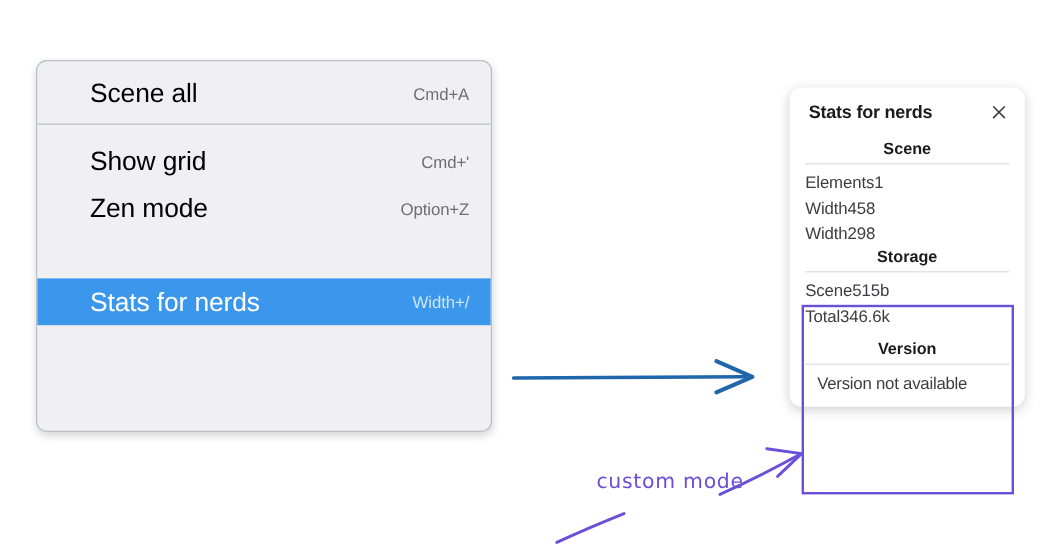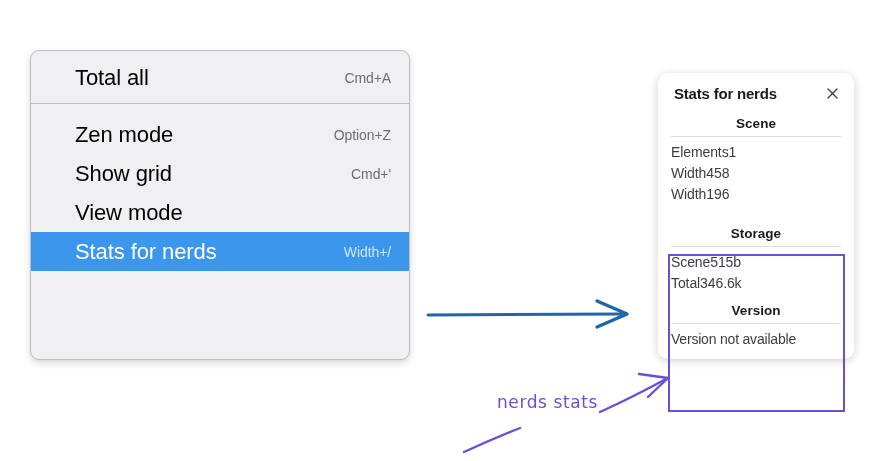--- a/index.html
+++ b/index.html
@@ -125,20 +125,21 @@
     color: #3c3c42;
     padding: 2.5px 0;
   }
   .stat-key { letter-spacing: -0.1px; }
   .stat-val { letter-spacing: -0.1px; }
   .version-text {
     font-size: 14px;
     color: #3c3c42;
     padding: 3px 0 2px 0;
     letter-spacing: -0.2px;
+    margin-left: 10px;
   }
 
   
   #custom-stats-box {
     position: absolute;
     left: 668px;
     top: 254px;
     width: 177px;
     height: 158px;
     border: 2px solid #6a4fd8;
@@ -166,36 +167,35 @@
     white-space: nowrap;
   }
 </style>
 </head>
 <body>
 
 <div id="context-menu">
 
   <div class="menu-group">
     <div class="menu-row">
-      <span class="menu-label">Total all</span>
+      <span class="menu-label">Scene all</span>
       <span class="menu-shortcut">Cmd+A</span>
     </div>
   </div>
 
   <div class="menu-group group-lower">
+    <div class="menu-row">
+      <span class="menu-label">Show grid</span>
+      <span class="menu-shortcut">Cmd+'</span>
+    </div>
     <div class="menu-row">
       <span class="menu-label">Zen mode</span>
       <span class="menu-shortcut">Option+Z</span>
     </div>
     <div class="menu-row">
-      <span class="menu-label">Show grid</span>
-      <span class="menu-shortcut">Cmd+'</span>
-    </div>
-    <div class="menu-row">
-      <span class="menu-label">View mode</span>
     </div>
     <div class="menu-row selected">
       <span class="menu-label">Stats for nerds</span>
       <span class="menu-shortcut">Width+/</span>
     </div>
     <div class="menu-tail"></div>
   </div>
 </div>
 
 <div id="stats-panel">
@@ -213,25 +213,25 @@
     <div class="stat-row">
       <span class="stat-key">Elements</span>
       <span class="stat-val">1</span>
     </div>
     <div class="stat-row">
       <span class="stat-key">Width</span>
       <span class="stat-val">458</span>
     </div>
     <div class="stat-row">
       <span class="stat-key">Width</span>
-      <span class="stat-val">196</span>
-    </div>
-  </div>
-
-  <div class="stats-section" style="margin-top:20px;">
+      <span class="stat-val">298</span>
+    </div>
+  </div>
+
+  <div class="stats-section" style="margin-top:0;">
     <div class="section-title">Storage</div>
     <div class="section-rule"></div>
     <div class="stat-row">
       <span class="stat-key">Scene</span>
       <span class="stat-val">515b</span>
     </div>
     <div class="stat-row">
       <span class="stat-key">Total</span>
       <span class="stat-val">346.6k</span>
     </div>
@@ -257,13 +257,13 @@
   <g>
     <path d="M600 412 Q635 396 666 379" stroke="#6a4fd8" stroke-width="2.4" fill="none" stroke-linecap="round"></path>
     <path d="M639 374 L668 378 L648 397" stroke="#6a4fd8" stroke-width="2.4" fill="none" stroke-linecap="round" stroke-linejoin="round"></path>
   </g>
 
   <g>
     <path d="M464 452 Q490 440 520 428" stroke="#6a4fd8" stroke-width="2.4" fill="none" stroke-linecap="round"></path>
   </g>
 </svg>
 
-<div id="custom-stats-label">nerds stats</div>
+<div id="custom-stats-label">custom mode</div>
 
 </body></html>

